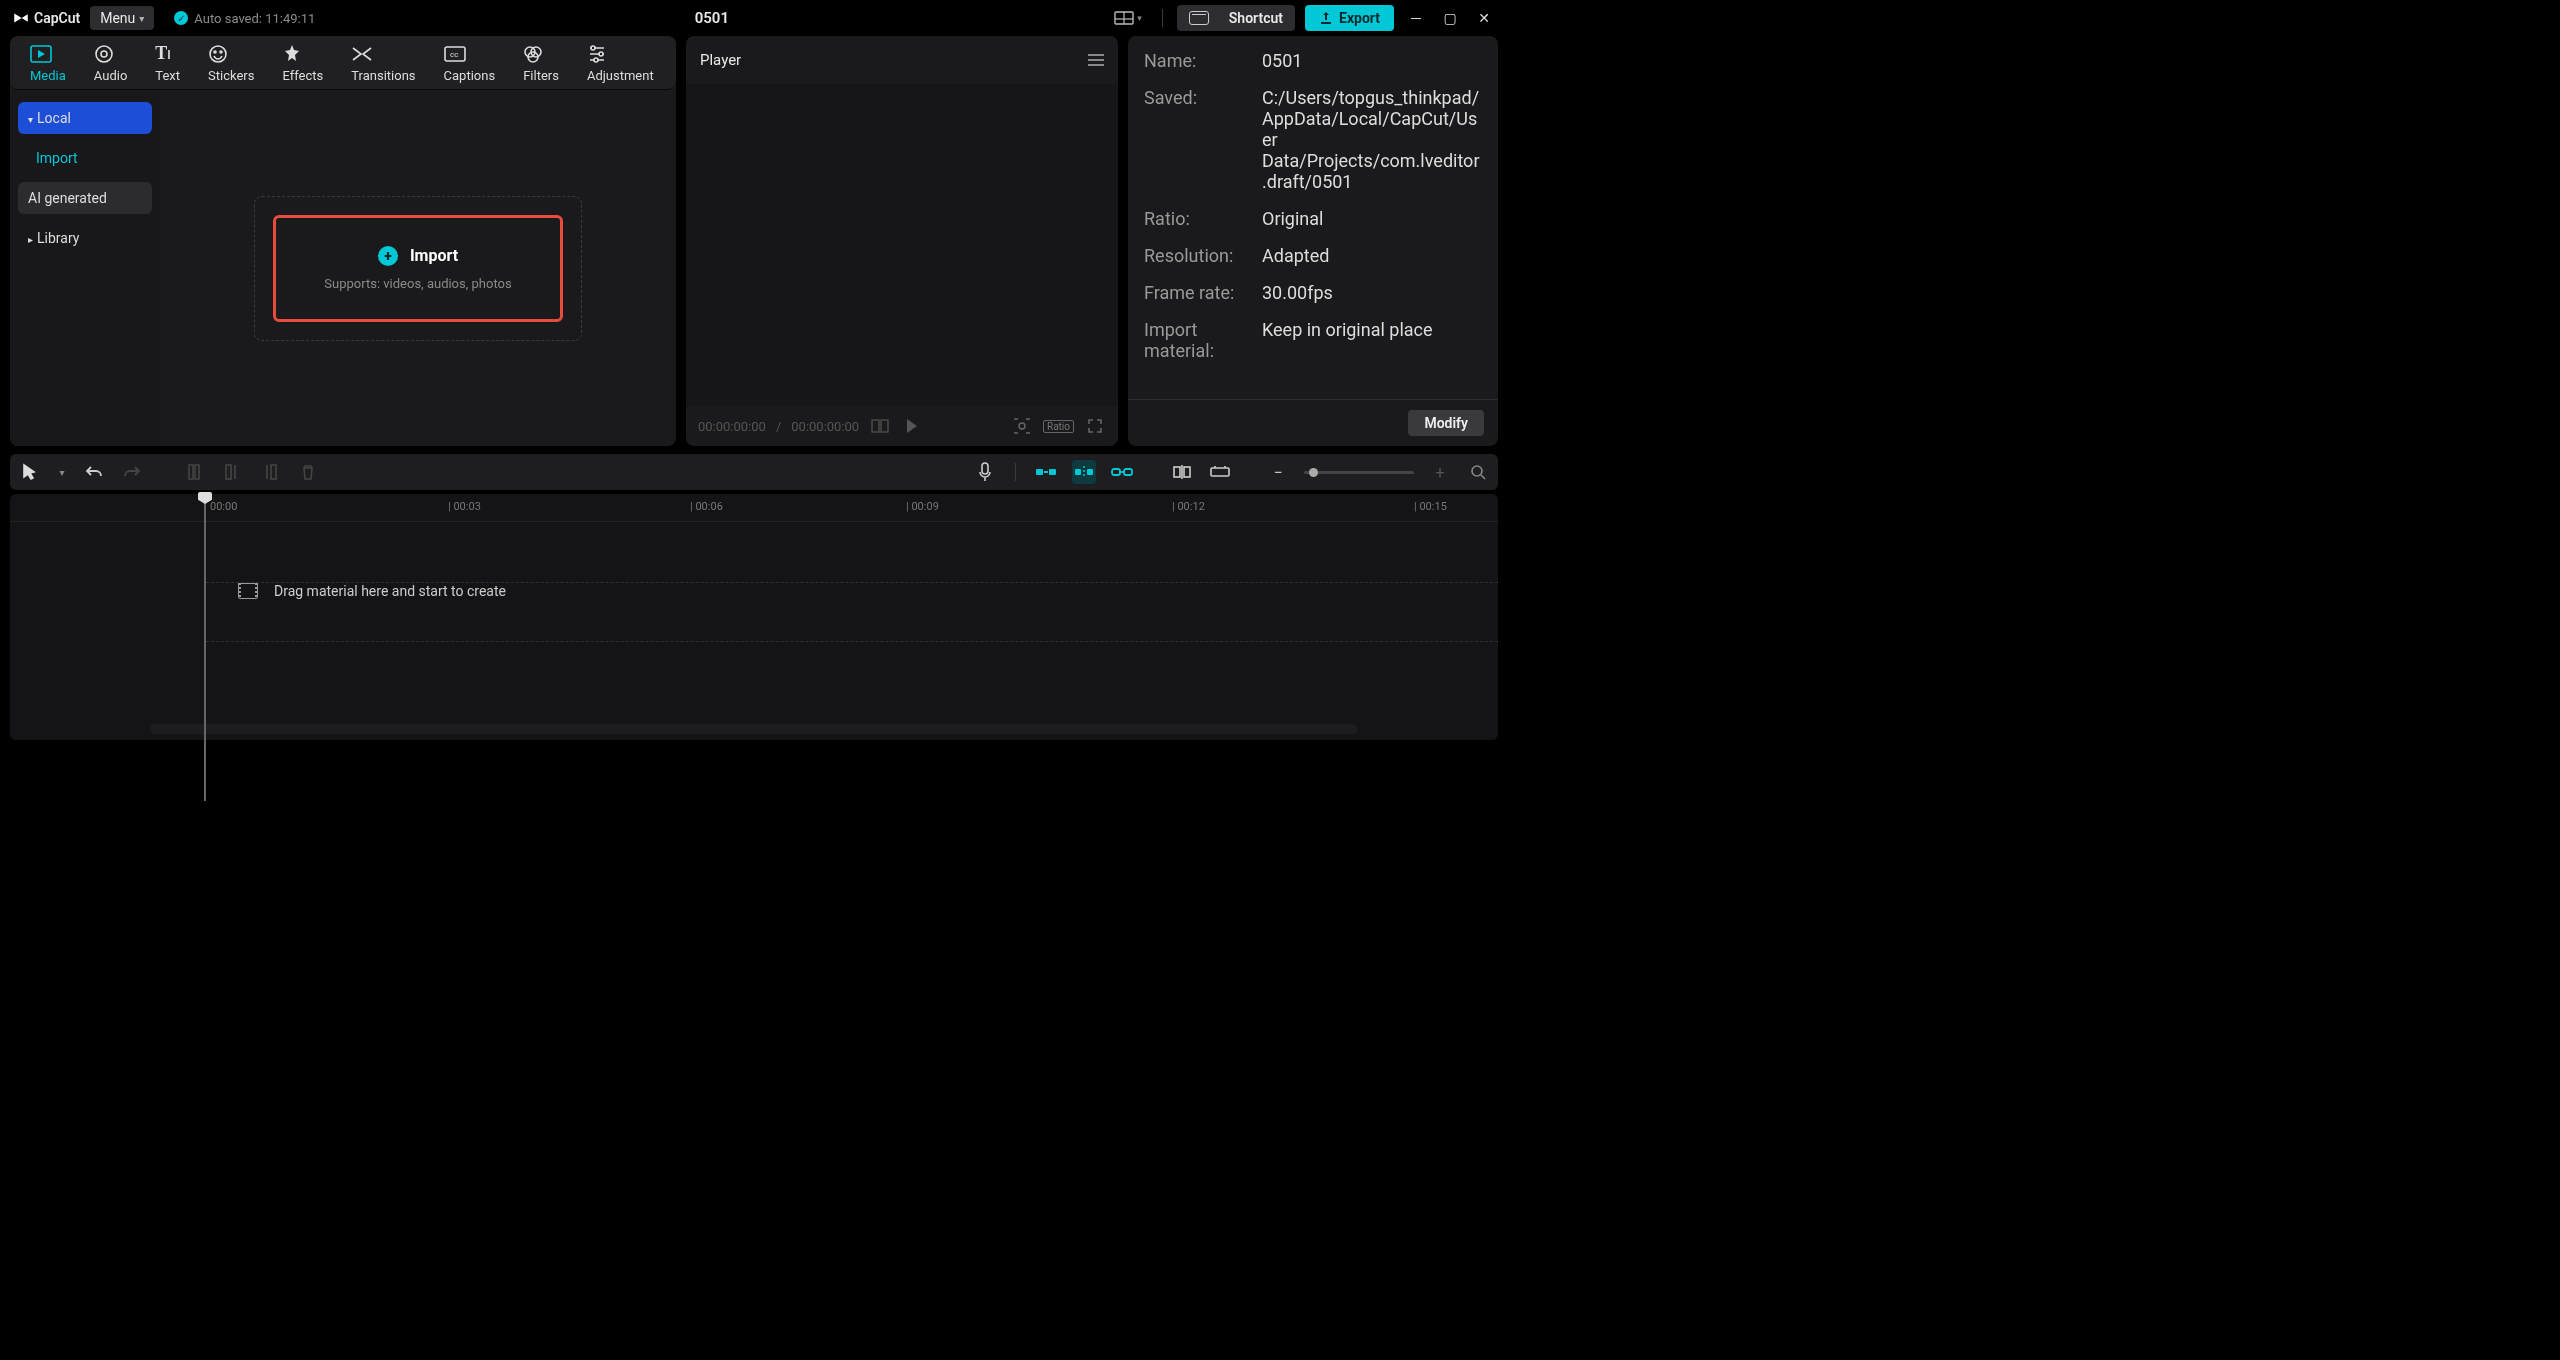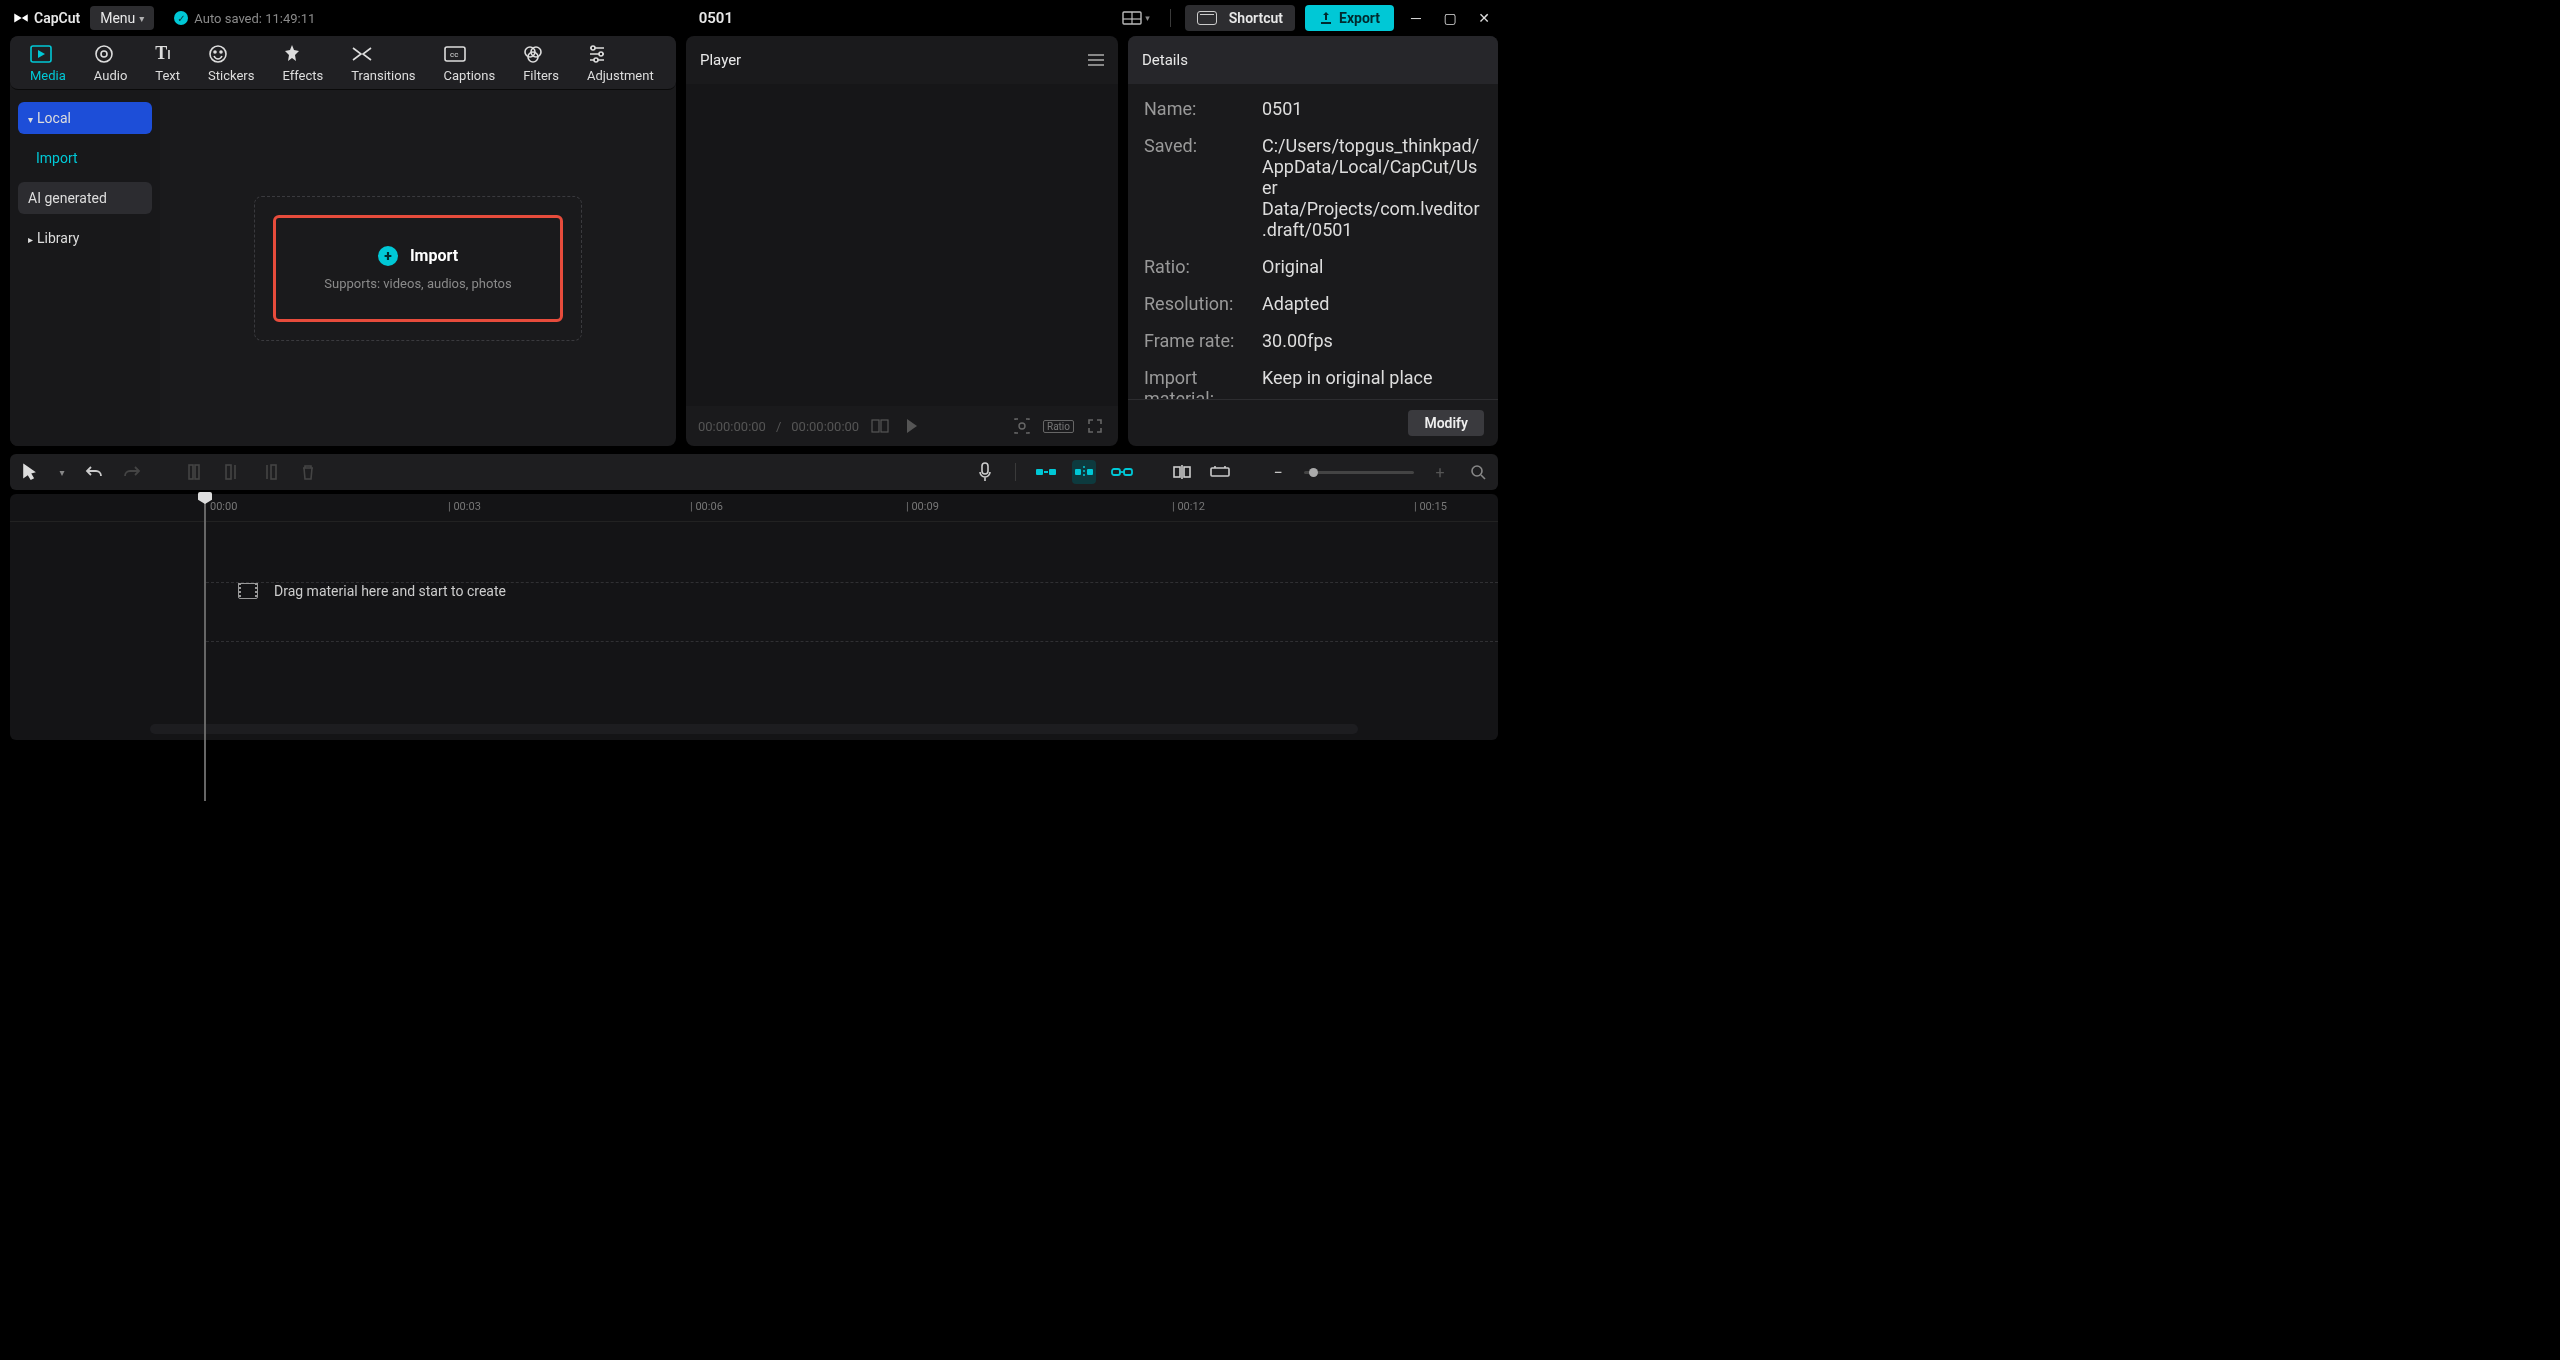--- a/index.html
+++ b/index.html
@@ -11,21 +11,21 @@
 .logo-icon { width:18px; height:18px; fill:#fff; }
 .logo-text { font-weight:600; font-size:14px; }
 .menu-btn { background:#2d2d30; border-radius:4px; padding:4px 10px; display:flex; align-items:center; gap:4px; cursor:pointer; }
 .menu-btn .chev { font-size:10px; opacity:.7; }
 .autosave { display:flex; align-items:center; gap:6px; color:#8a8a8a; font-size:13px; margin-left:10px; }
 .autosave-dot { width:14px; height:14px; border-radius:50%; background:#00c8d6; display:flex; align-items:center; justify-content:center; color:#073b40; font-size:10px; }
 .title-center { flex:1; text-align:center; font-weight:600; font-size:15px; }
 .title-right { display:flex; align-items:center; gap:10px; }
 .layout-btn { display:flex; align-items:center; gap:3px; padding:3px 6px; border-radius:4px; color:#bbb; }
 .sep { width:1px; height:18px; background:#3a3a3a; margin:0 4px; }
-.shortcut-btn { background:#2d2d30; border-radius:4px; padding:5px 12px; display:flex; align-items:center; gap:12px; font-weight:600; }
+.shortcut-btn { background:#2d2d30; border-radius:4px; padding:5px 12px; display:flex; align-items:center; gap:20px; font-weight:600; }
 .kbd-icon { width:20px; height:14px; border:1.5px solid #ccc; border-radius:3px; position:relative; }
 .kbd-icon::before { content:''; position:absolute; inset:2px; border-top:1px solid #ccc; }
 .export-btn { background:#00c8d6; color:#002a2e; border-radius:4px; padding:5px 14px; display:flex; align-items:center; gap:6px; font-weight:700; }
 .winbtn { width:24px; height:24px; display:flex; align-items:center; justify-content:center; color:#ddd; }
 
 
 .main { display:grid; grid-template-columns:666px 432px 1fr; grid-template-rows:410px; gap:10px; padding:0 10px; }
 
 .panel { background:#1a1a1c; border-radius:8px; overflow:hidden; display:flex; flex-direction:column; }
 
@@ -283,21 +283,20 @@
       <span class="ratio-box">Ratio</span>
       <div class="pf-ico">
           <svg width="16" height="16" viewBox="0 0 16 16" fill="none" stroke="#666" stroke-width="1.6">
             <path d="M2 6V2h4M14 6V2h-4M2 10v4h4M14 10v4h-4"></path>
           </svg>
         </div>
     </div>
   </div>
 
   <div class="panel">
-    <div class="details-head">Details</div>
     <div class="details-body">
       <div class="drow">
           <span class="k">Name:</span>
           <span class="v">0501</span>
         </div>
       <div class="drow">
           <span class="k">Saved:</span>
           <span class="v">C:/Users/topgus_thinkpad/AppData/Local/CapCut/User Data/Projects/com.lveditor.draft/0501</span>
         </div>
       <div class="drow">

